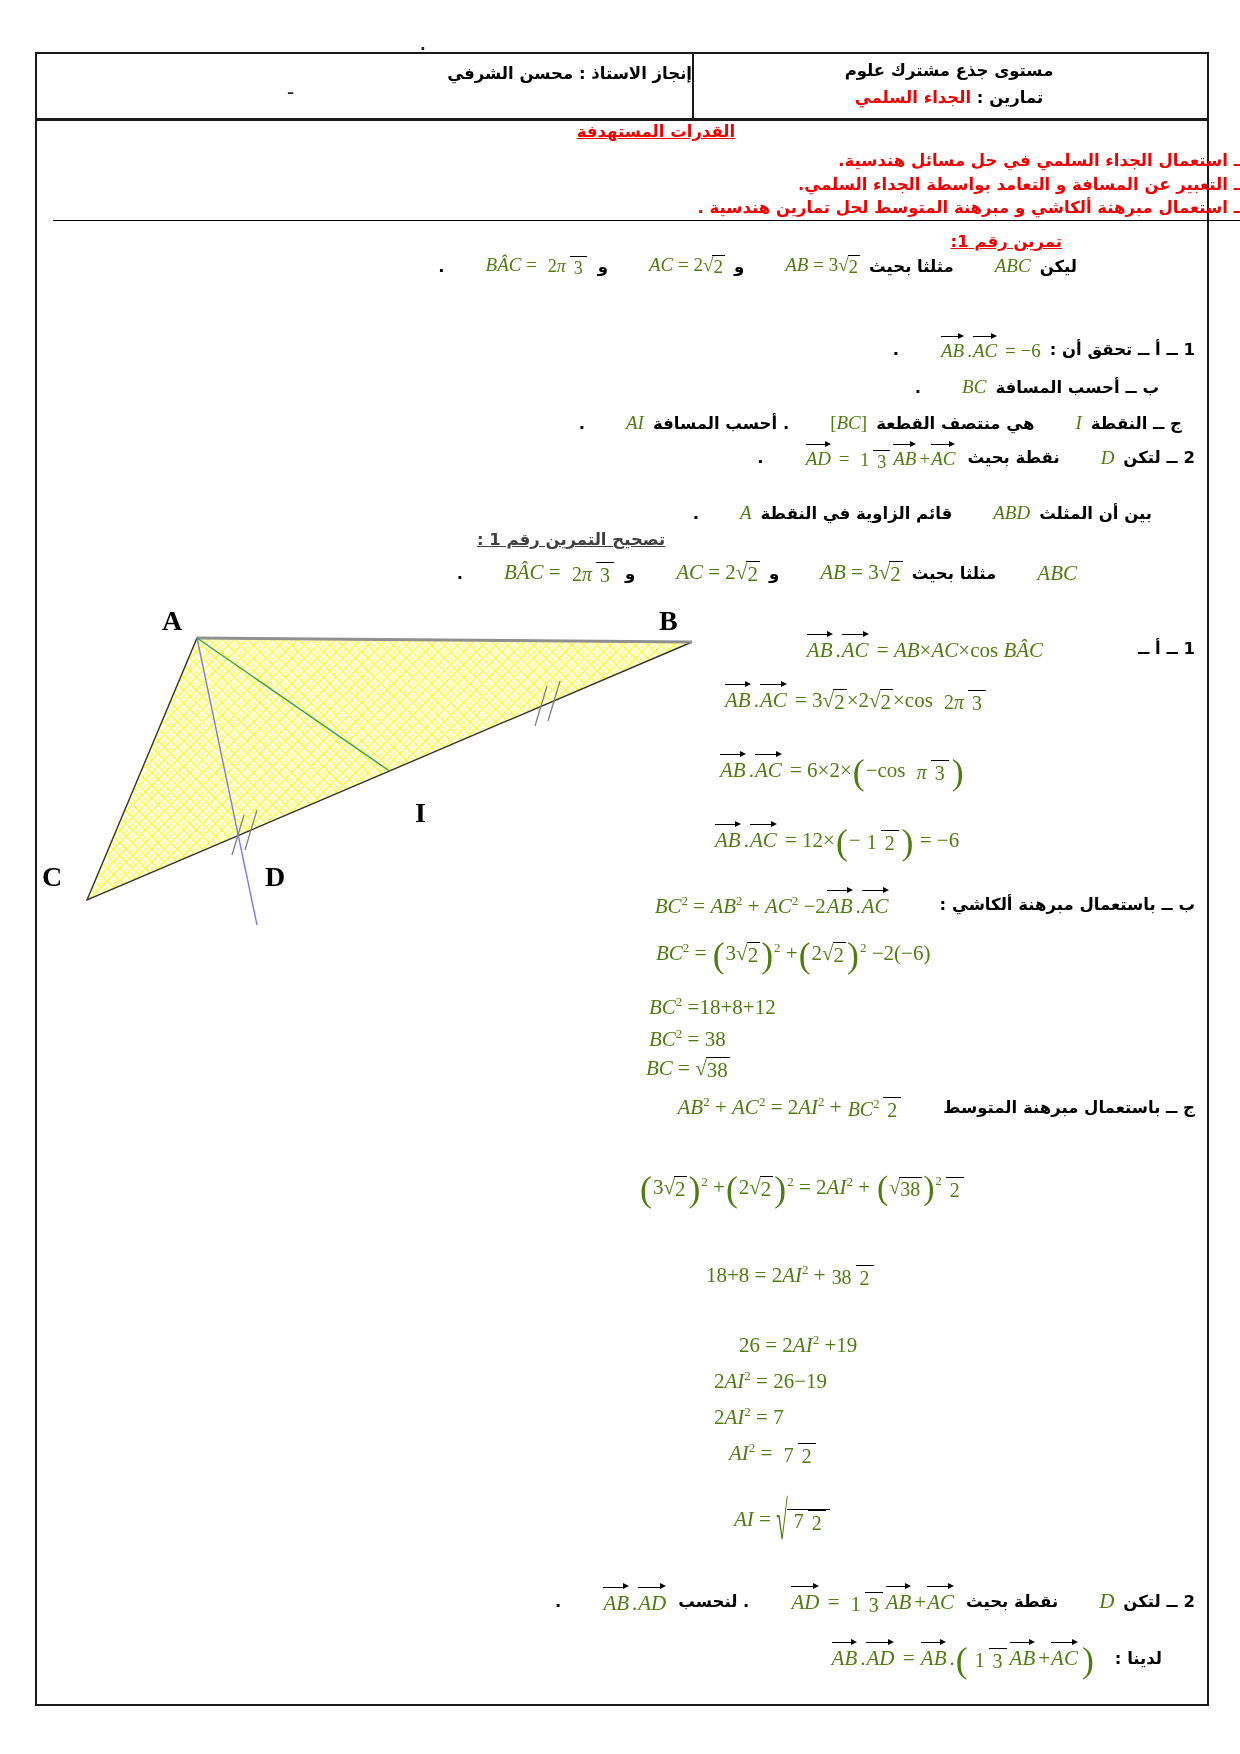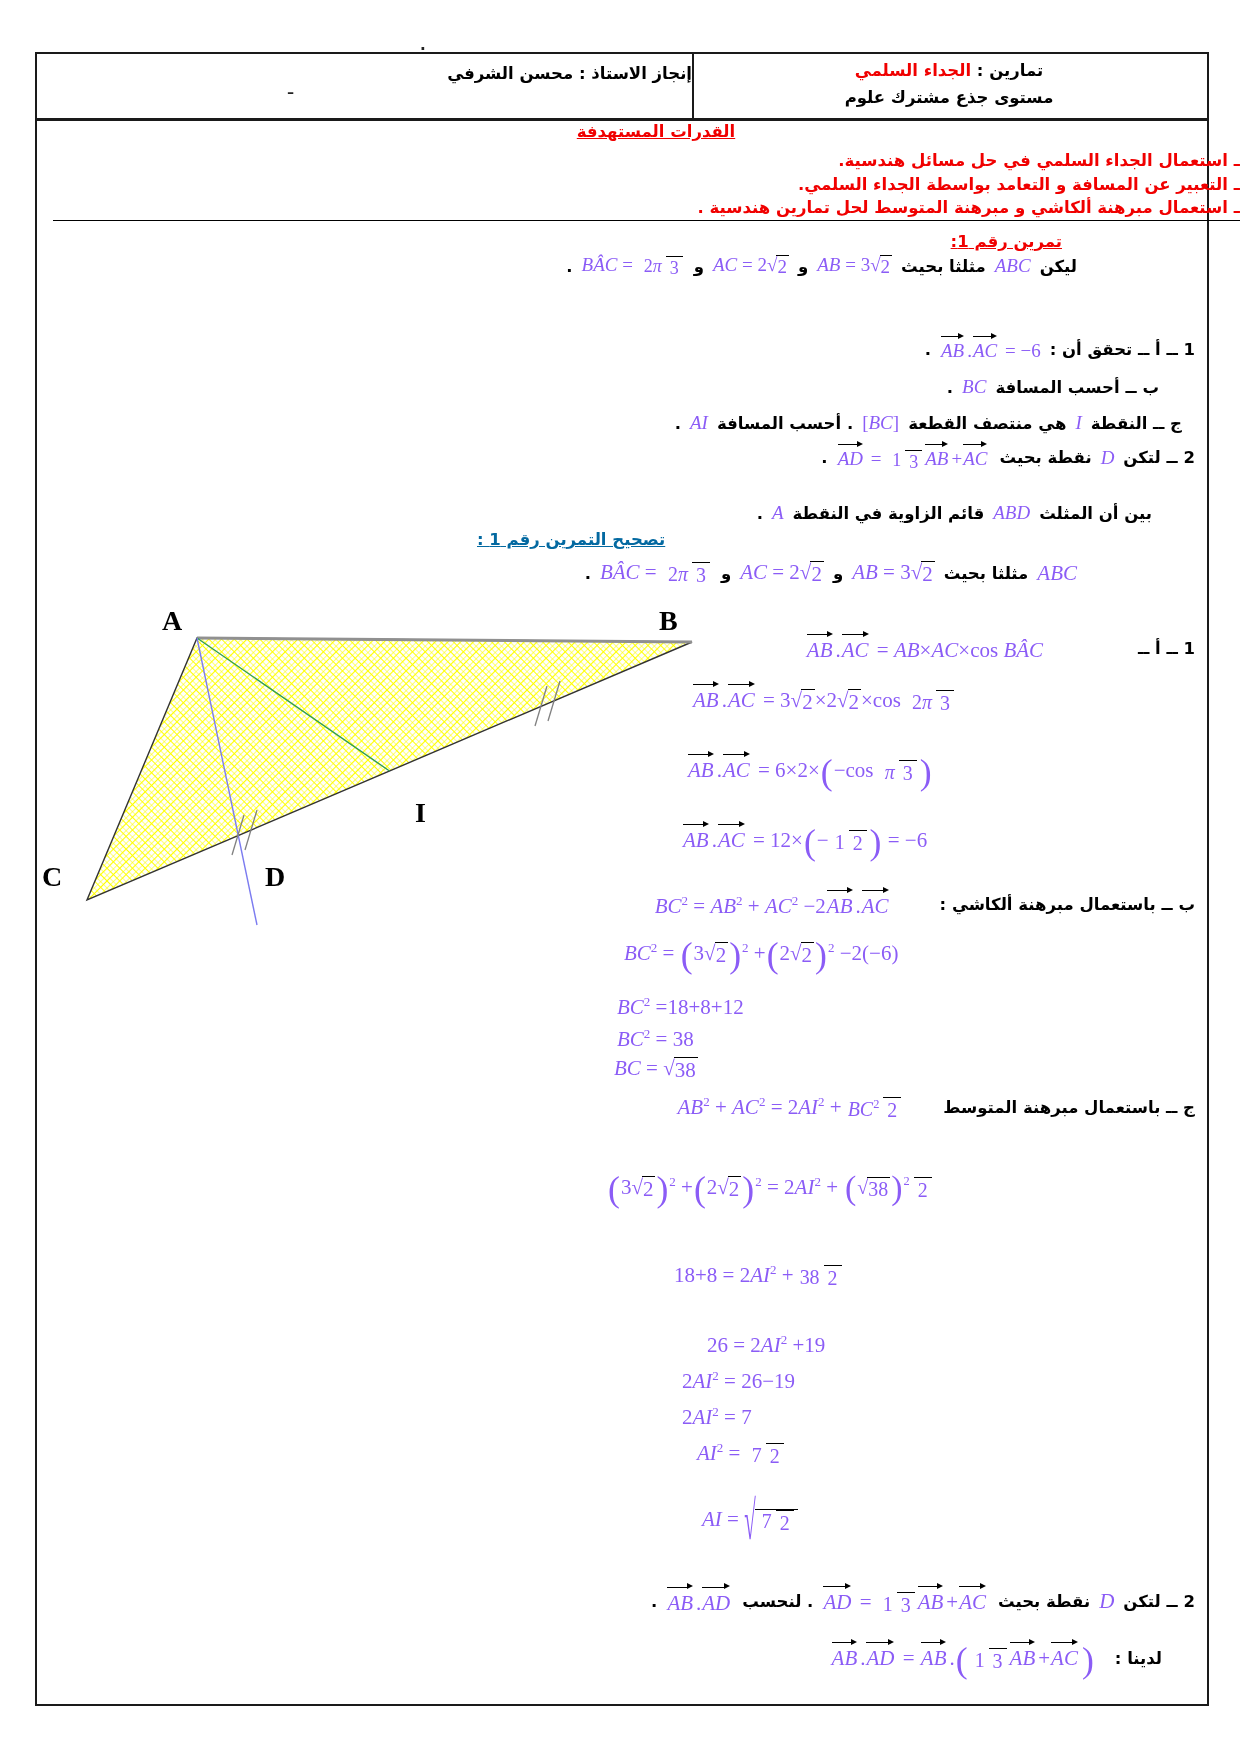--- a/index.html
+++ b/index.html
@@ -13,28 +13,28 @@
   .h-left{position:absolute;left:0;top:10px;width:655px;text-align:right;}
   .h-right{position:absolute;left:657px;top:3px;width:510px;text-align:center;line-height:27px;}
   
   .goals-box{position:absolute;left:16px;top:67px;width:100%;height:99px;border-bottom:1px solid #000000;padding-left:36px;}
   .goals-title{position:absolute;top:1px;left:0;width:100%;text-align:center;}
   .goals-items{position:absolute;top:28px;right:14px;text-align:right;line-height:23.5px;}
   
   .ar{font-family:"DejaVu Sans",sans-serif;font-weight:700;font-size:16.5px;color:#000;
       direction:rtl;unicode-bidi:isolate;white-space:nowrap;}
   .red{color:#f00000;}
-  .green{color:#0369a1;}
+  .green{color:#404040;}
   .u{text-decoration:underline;}
   
   .row{position:absolute;display:flex;direction:rtl;align-items:center;gap:9px;}
   .abs{position:absolute;}
   
-  .math{font-family:"Liberation Serif",serif;font-size:19px;color:#8b5cf6;direction:ltr;
-        unicode-bidi:isolate;white-space:nowrap;display:inline-block;}
+  .math{font-family:"Liberation Serif",serif;font-size:19px;color:#4d7c0f;direction:ltr;
+        unicode-bidi:isolate;white-space:nowrap;display:inline-block;margin-left:32px;}
   .eqrow{position:absolute;font-size:21px;}
   .row .bigmath{font-size:21px;}
   .math i{font-style:italic;}
   .math sup{font-size:0.62em;}
   .vec{position:relative;display:inline-block;padding:4px 3px 0 1px;}
   .vec::before{content:'';position:absolute;top:0;left:1px;right:7px;border-top:1.6px solid #000;}
   .vec::after{content:'';position:absolute;top:-3.5px;right:0;width:0;height:0;
               border:3.5px solid transparent;border-left:6px solid #000;}
   .frac{display:inline-flex;align-items:center;vertical-align:middle;
         line-height:1.12;padding:0 2px;font-size:0.95em;}
@@ -55,22 +55,22 @@
 <div class="page">
   <span class="stray" style="left:420px;top:36px">.</span>
   <span class="stray" style="left:288px;top:80px">ـ</span>
 
   <div class="doc">
 
     <div class="h-row">
       <div class="h-vline"></div>
       <div class="h-left ar">إنجاز الاستاذ : محسن الشرفي</div>
       <div class="h-right">
+        <div class="ar">مستوى جذع مشترك علوم</div>
         <div class="ar"><span>تمارين : </span><span class="red">الجداء السلمي</span></div>
-        <div class="ar">مستوى جذع مشترك علوم</div>
       </div>
     </div>
 
     <div class="goals-box">
       <div class="goals-title"><span class="ar red u">القدرات المستهدفة</span></div>
       <div class="goals-items">
         <div class="ar red">ــ استعمال الجداء السلمي في حل مسائل هندسية.</div>
         <div class="ar red">ــ التعبير عن المسافة و التعامد بواسطة الجداء السلمي.</div>
         <div class="ar red">ــ استعمال مبرهنة ألكاشي و مبرهنة المتوسط لحل تمارين هندسية .</div>
       </div>

